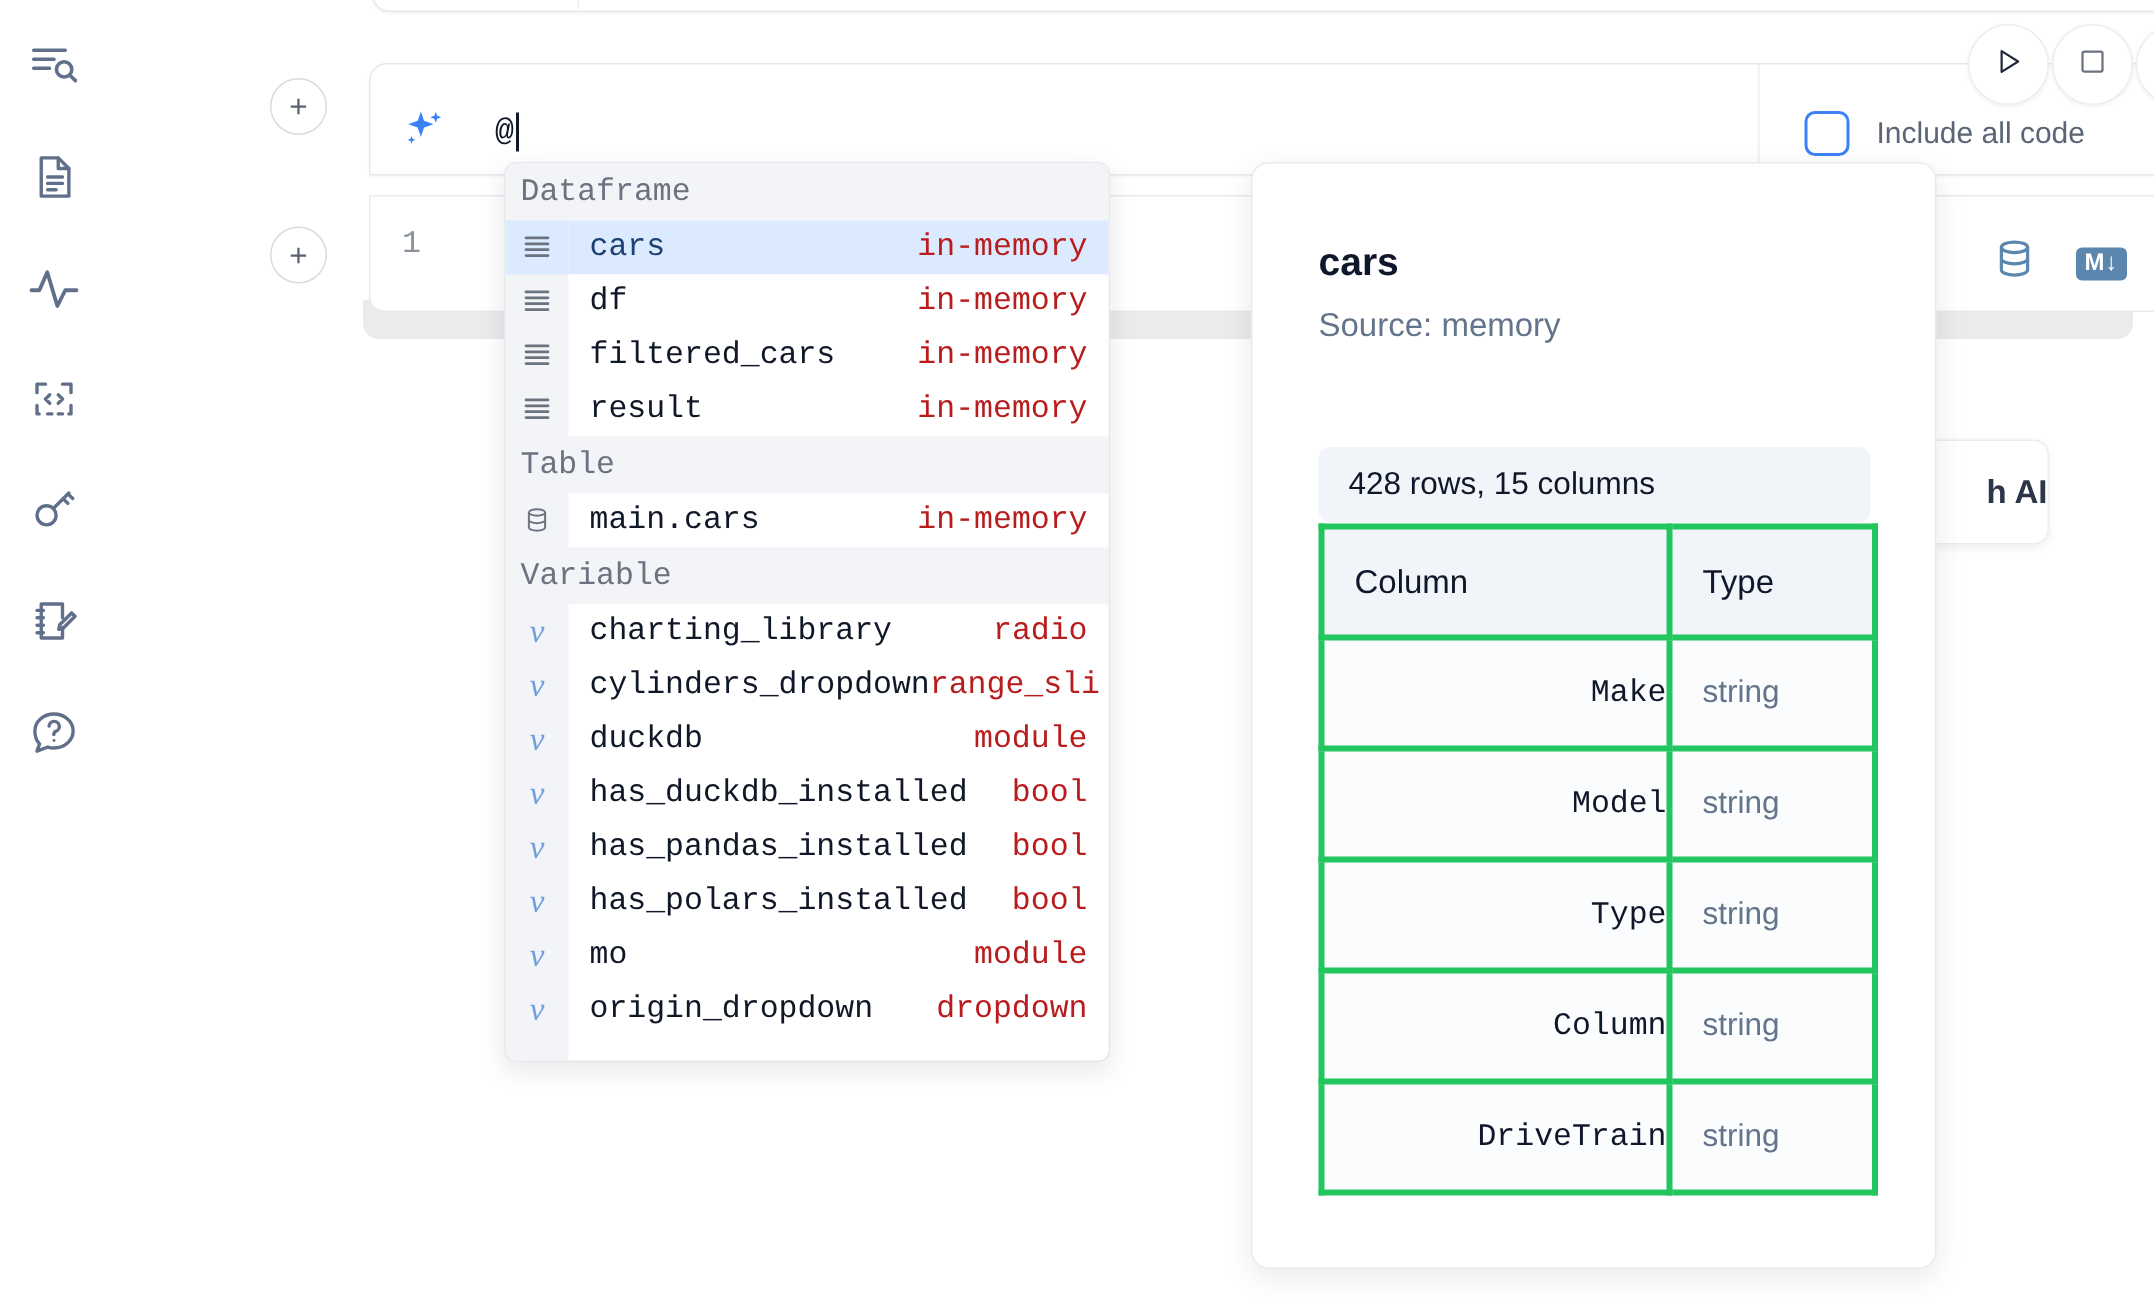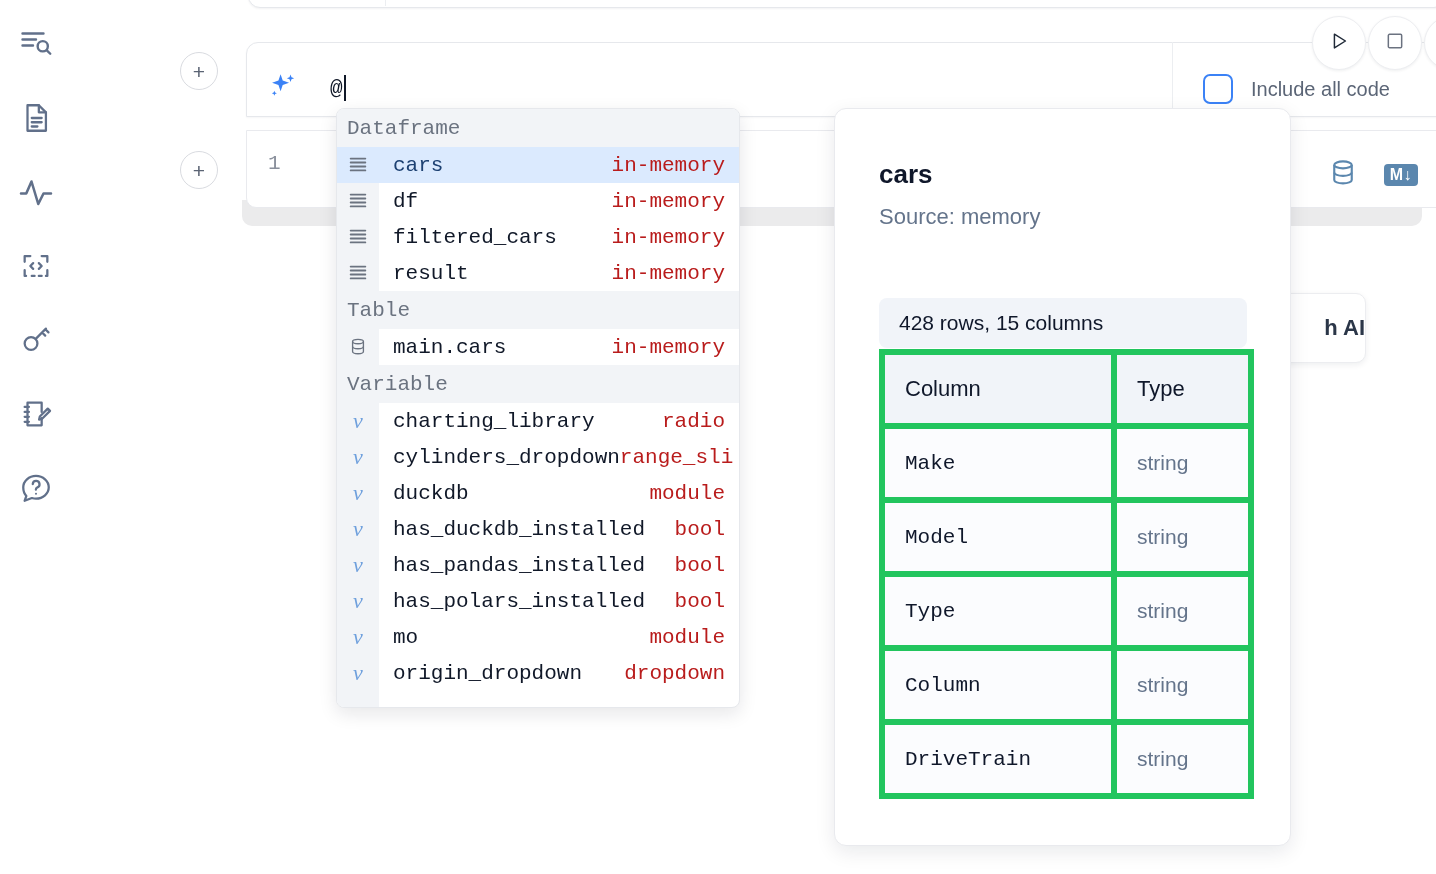--- a/index.html
+++ b/index.html
@@ -195,30 +195,30 @@
     position: absolute; left: 44px; top: 148px; width: 368px; height: 50px;
     background: #f1f4f9; border-radius: 8px;
     display: flex; align-items: center; padding-left: 20px;
     font-size: 21px; color: #0f172a; margin-top: 41px;
   }
   .doc-table {
     position: absolute; left: 44px; top: 240px; width: 369px;
     border-collapse: collapse; table-layout: fixed;
   }
   .doc-table th, .doc-table td {
-    border: 6px solid #22c55e; height: 74px; text-align: left;
+    border: 4px solid #22c55e; height: 74px; text-align: left;
     padding-left: 20px; vertical-align: middle;
   }
   .doc-table th {
     background: #f1f4f9; font-weight: 400;
     font-size: 22px; color: #0f172a;
   }
   .doc-table td.col {
     font-family: "Liberation Mono", monospace; font-size: 21px;
-    color: #0f172a; background: #fbfcfe;
+    color: #0f172a; background: #fbfcfe; text-align: right;
   }
   .doc-table td.ty {
     font-size: 21px; color: #64748b; background: #fbfcfe;
   }
   .doc-table col.c1 { width: 232px; }
   .doc-table col.c2 { width: 137px; }
 </style>
 </head>
 <body>
 

